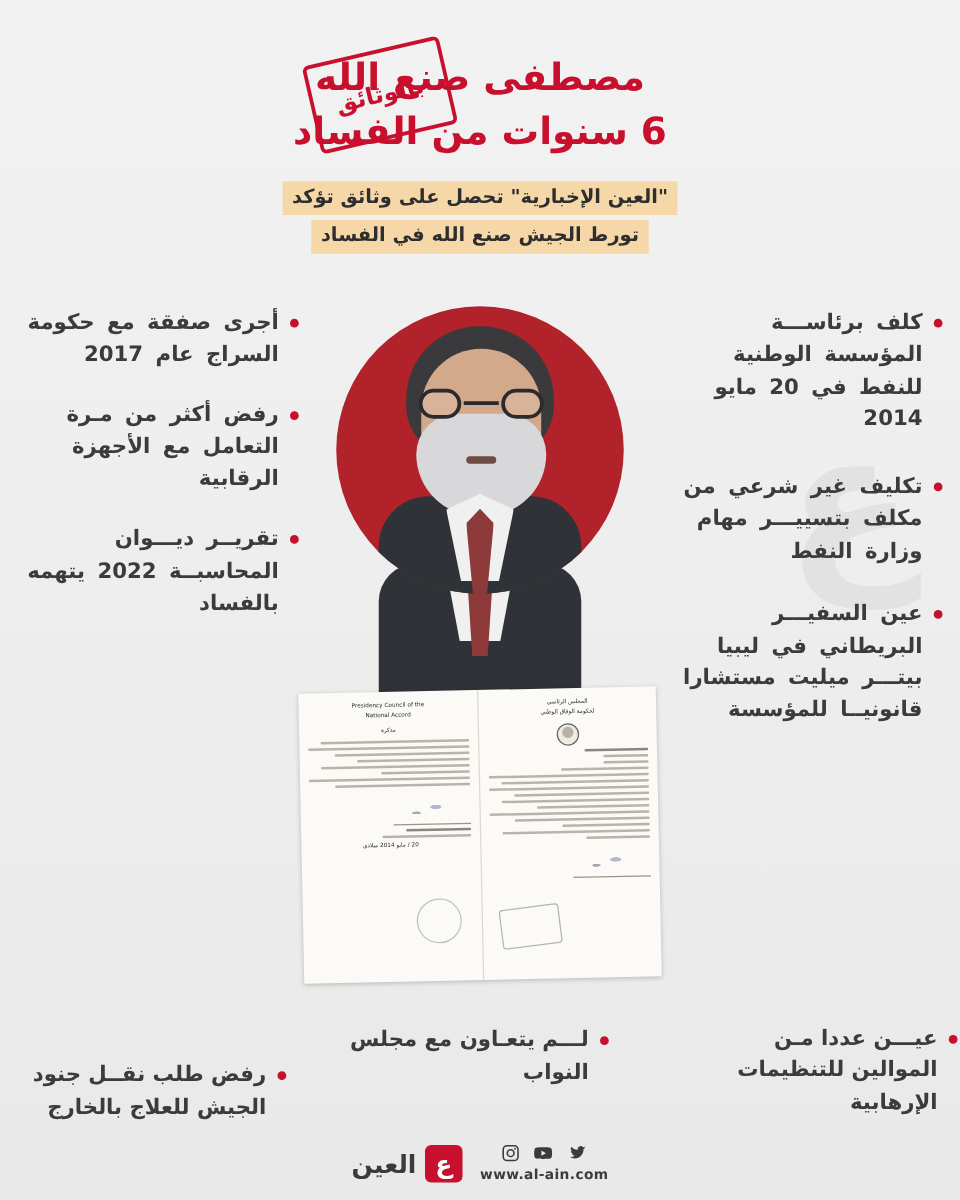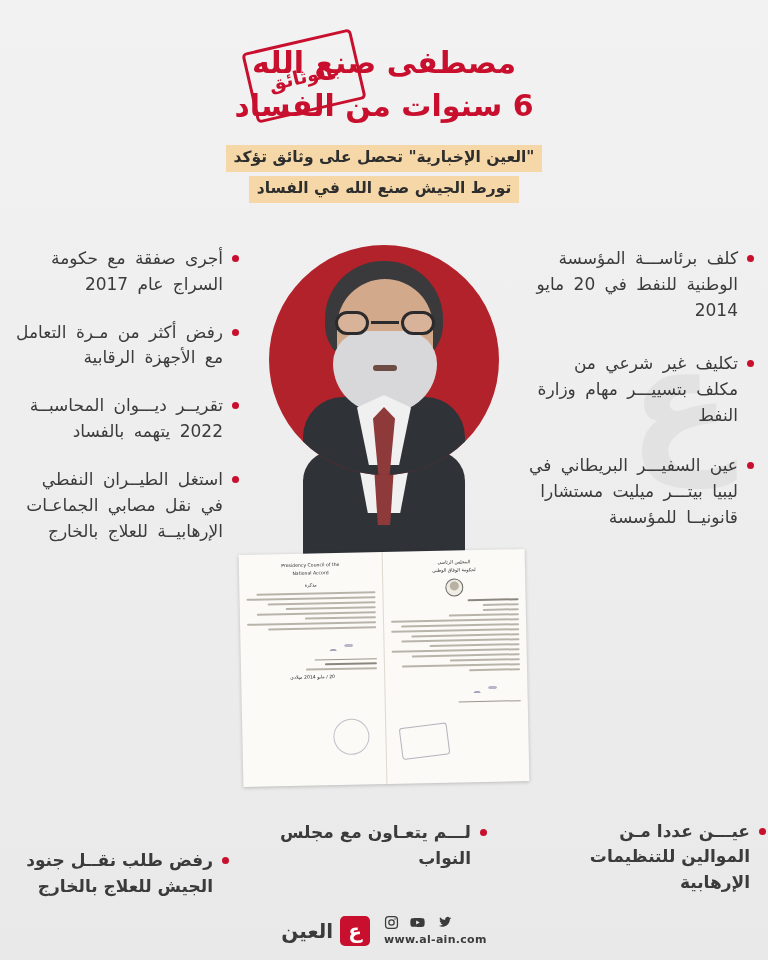--- a/index.html
+++ b/index.html
@@ -312,21 +312,21 @@
   .col {
     position: absolute;
     width: 225px;
   }
   .col.right { right: 14px; text-align: right; }
   .col.left  { left: 14px;  text-align: right; }
   .fact {
     position: relative;
     color: #3b3b3b;
     font-size: 17px;
-    font-weight: normal;
+    font-weight: bold;
     line-height: 1.52;
     margin-bottom: 22px;
     padding-right: 16px;
     direction: rtl;
     text-align: right;
     word-spacing: 4px;
   }
   .fact::before {
     content: "";
     position: absolute;
@@ -378,21 +378,21 @@
     width: 768px;
     display: flex;
     align-items: center;
     justify-content: center;
     gap: 14px;
     z-index: 5;
   }
   .socials {
     display: flex;
     flex-direction: column;
-    align-items: flex-end;
+    align-items: center;
     gap: 3px;
   }
   .social-row {
     display: flex;
     gap: 9px;
     align-items: center;
   }
   .social-row svg { display: block; }
   .site {
     font-size: 11px;
@@ -518,21 +518,20 @@
   <div class="facts">
     <div class="col right">
       <div class="fact">كلف برئاســـة المؤسسة الوطنية للنفط في 20 مايو 2014</div>
       <div class="fact" style="margin-top:28px;">تكليف غير شرعي من مكلف بتسييـــر مهام وزارة النفط</div>
       <div class="fact" style="margin-top:24px;">عين السفيـــر البريطاني في ليبيا بيتـــر ميليت مستشارا قانونيــا للمؤسسة</div>
     </div>
     <div class="col left">
       <div class="fact">أجرى صفقة مع حكومة السراج عام 2017</div>
       <div class="fact">رفض أكثر من مـرة التعامل مع الأجهزة الرقابية</div>
       <div class="fact">تقريــر ديـــوان المحاسبــة 2022 يتهمه بالفساد</div>
-      <div class="fact">استغل الطيــران النفطي في نقل مصابي الجماعـات الإرهابيــة للعلاج بالخارج</div>
     </div>
   </div>
 
   <div class="bottom-facts">
     <div class="bf" style="left:14px; bottom:0;">رفض طلب نقــل جنود الجيش للعلاج بالخارج</div>
     <div class="bf mid" style="bottom:28px;">لـــم يتعـاون مع مجلس النواب</div>
     <div class="bf rightcol" style="bottom:4px;">عيـــن عددا مـن الموالين للتنظيمات الإرهابية</div>
   </div>
 
   <div class="footer">

